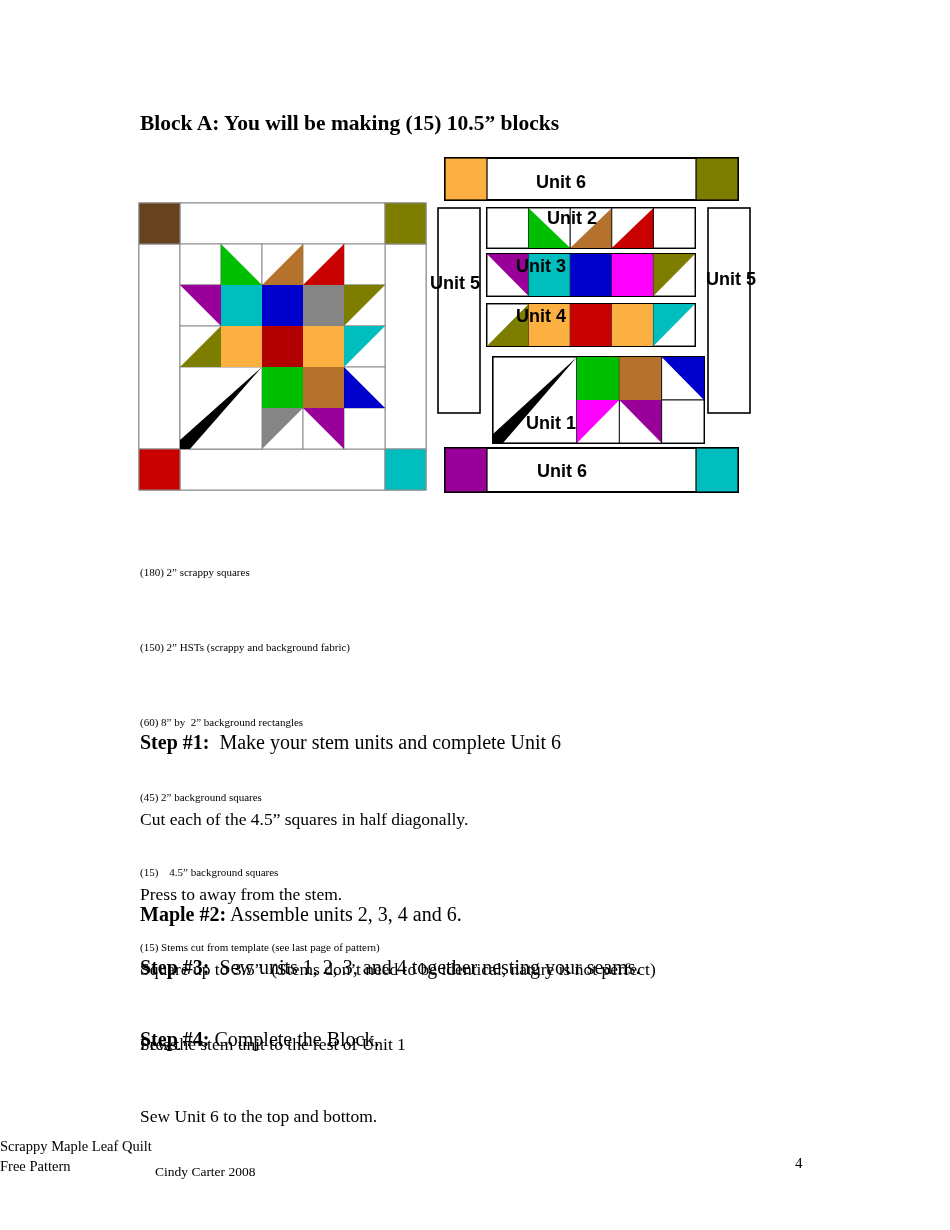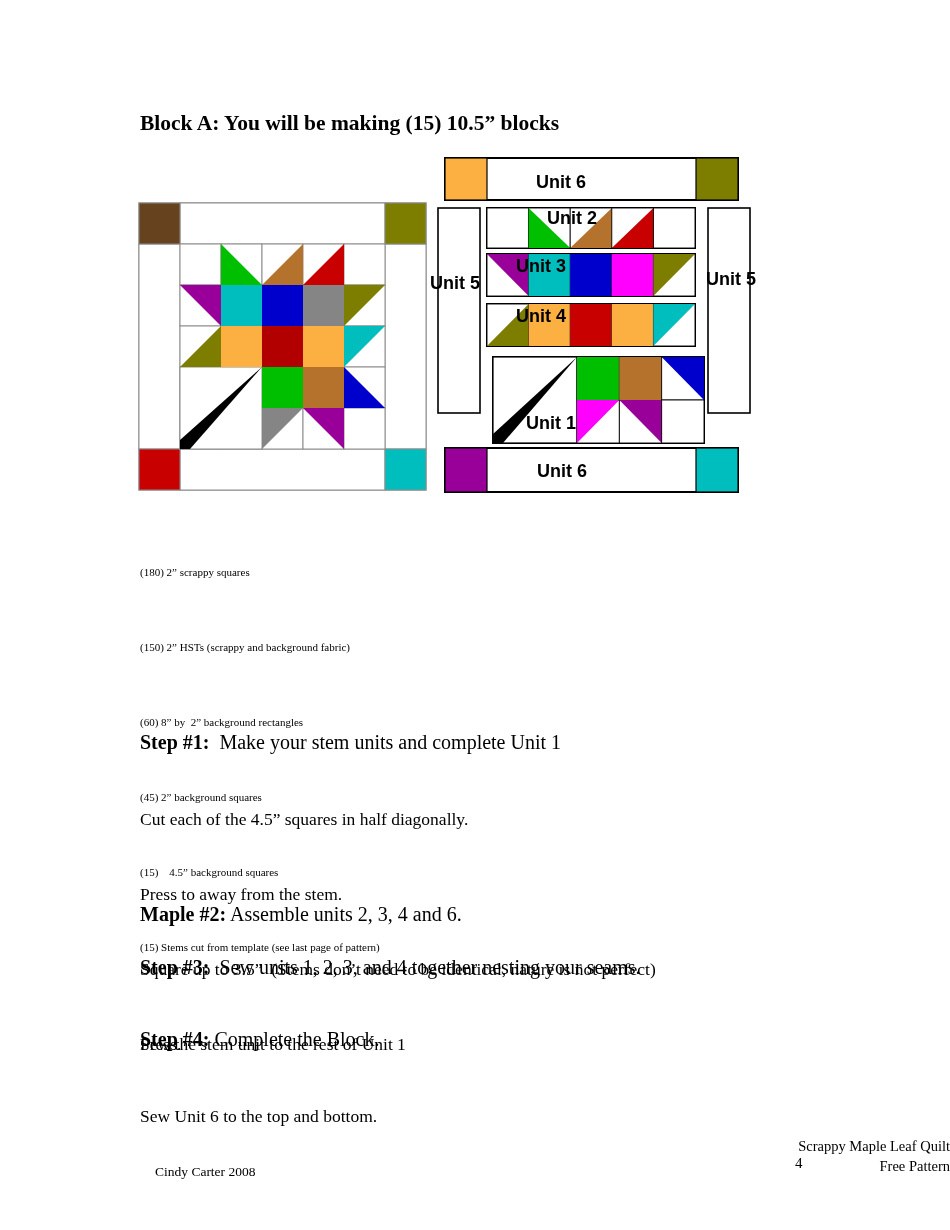--- a/index.html
+++ b/index.html
@@ -6,21 +6,21 @@
   body{width:950px;height:1230px;position:relative;font-family:"Liberation Serif",serif;color:#000;}
   .page{position:absolute;inset:0;background:#fff;}
   .title{position:absolute;left:140px;top:111px;font-size:21.5px;font-weight:bold;margin:0;white-space:pre;}
   #diagram-svg{position:absolute;left:130px;top:150px;}
   .materials{position:absolute;left:140px;top:510px;font-size:11px;line-height:25px;white-space:pre-wrap;}
   .step{position:absolute;left:140px;font-size:17.5px;line-height:25px;white-space:pre-wrap;}
   .step-heading{font-size:20px;line-height:26px;margin-bottom:2px;white-space:pre-wrap;}
   .step-label{font-weight:bold;text-align:center;}
   #step-1{top:679px;} #step-2{top:851px;} #step-3{top:904px;} #step-4{top:976px;}
   .footer-left{position:absolute;left:155px;top:1164px;font-size:13.5px;}
-  .footer-center{position:absolute;left:0;top:1137px;width:950px;text-align:right;font-size:14.5px;line-height:19.5px;}
+  .footer-center{position:absolute;left:0;top:1137px;width:950px;text-align:left;font-size:14.5px;line-height:19.5px;}
   .footer-page{position:absolute;left:795px;top:1155px;font-size:15px;}
 </style>
 </head>
 <body>
 
 <div class="page">
 
   <h1 class="title">Block A: You will be making (15) 10.5” blocks</h1>
 
   <svg id="diagram-svg" width="635" height="350" viewBox="130 150 635 350">
@@ -144,21 +144,21 @@
   <div class="materials">
     <div>(180) 2” scrappy squares</div>
     <div>(150) 2” HSTs (scrappy and background fabric)</div>
     <div>(60) 8” by  2” background rectangles</div>
     <div>(45) 2” background squares</div>
     <div>(15)    4.5” background squares</div>
     <div>(15) Stems cut from template (see last page of pattern)</div>
   </div>
 
   <div class="step" id="step-1">
-    <div class="step-heading"><span class="step-label">Step #1:</span><span>  Make your stem units and complete Unit 1</span></div>
+    <div class="step-heading"><span class="step-label">Step #1:</span><span>  Make your stem units and complete Unit 6</span></div>
     <div class="step-line">Cut each of the 4.5” squares in half diagonally.</div>
     <div class="step-line">Press to away from the stem.</div>
     <div class="step-line">Square up to 3.5”  (Stems don’t need to be identical, nature is not perfect)</div>
     <div class="step-line">Sew the stem unit to the rest of Unit 1</div>
   </div>
 
   <div class="step" id="step-2">
     <div class="step-heading"><span class="step-label">Maple #2:</span><span> Assemble units 2, 3, 4 and 6.</span></div>
   </div>
 

